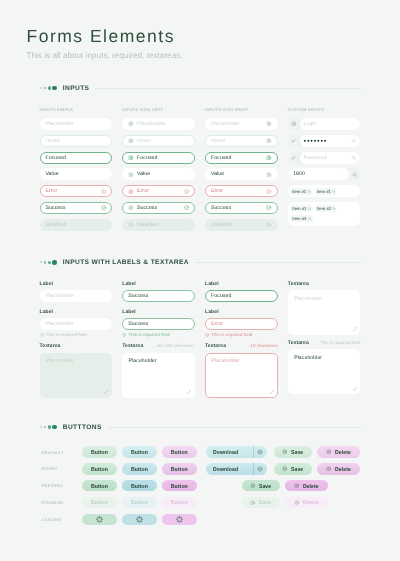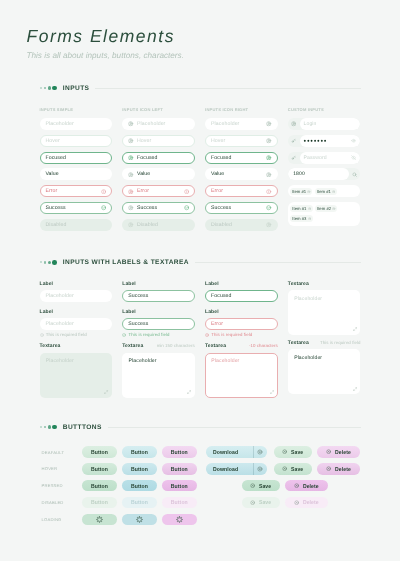--- a/index.html
+++ b/index.html
@@ -8,21 +8,21 @@
     width:400px; height:561px;
     background:#f4f6f5;
     font-family:"Liberation Sans", sans-serif;
     color:#2f4f41;
     overflow:hidden;
     -webkit-font-smoothing:antialiased;
     text-rendering:geometricPrecision;
   }
 
   
-  .hdr { padding: 28px 0 0 26.5px; font-style: italic; }
+  .hdr { padding: 28px 0 0 26.5px; }
   h1.title { font-size:17.5px; font-weight:400; color:#2c4f3d; margin:0; line-height:17.5px; letter-spacing:1.5px;}
   .subtitle { font-size:8.2px; color:#b4c4bb; margin-top:5px; line-height:9px;}
 
   
   .sec-hd { display:flex; align-items:center; margin:0 39.5px; }
   .dots { position:relative; width:17.5px; height:5px; flex:0 0 17.5px;}
   .dots i { position:absolute; top:50%; border-radius:50%; background:#22855a; }
   .d1 { width:2.1px; height:2.1px; opacity:.30; left:0;     margin-top:-1.05px;}
   .d2 { width:2.6px; height:2.6px; opacity:.50; left:4.1px; margin-top:-1.3px;}
   .d3 { width:3.3px; height:3.3px; opacity:.72; left:8.5px; margin-top:-1.65px;}
@@ -131,21 +131,21 @@
   .btn.p.st3 { background:#f8ecf7; color:#dcc3da; }
   .btn.p.st4 { background:#eec5ec; }
   .btn.st3 .bic, .btn.st3 .spin { opacity:.45; }
 </style>
 </head>
 <body>
 
 <div class="page">
   <div class="hdr" data-name="page-header">
     <h1 class="title" data-name="page-title">Forms Elements</h1>
-    <div class="subtitle" data-name="page-subtitle">This is all about inputs, buttons, characters.</div>
+    <div class="subtitle" data-name="page-subtitle">This is all about inputs, required, textareas.</div>
   </div>
 
   <div class="sec-hd" style="margin-top:25px;" data-name="section-header-inputs">
     <span class="dots" data-name="section-dots">
         <i class="d1"></i>
         <i class="d2"></i>
         <i class="d3"></i>
         <i class="d4"></i>
       </span>
     <span class="sec-title" data-name="section-title">INPUTS</span>

